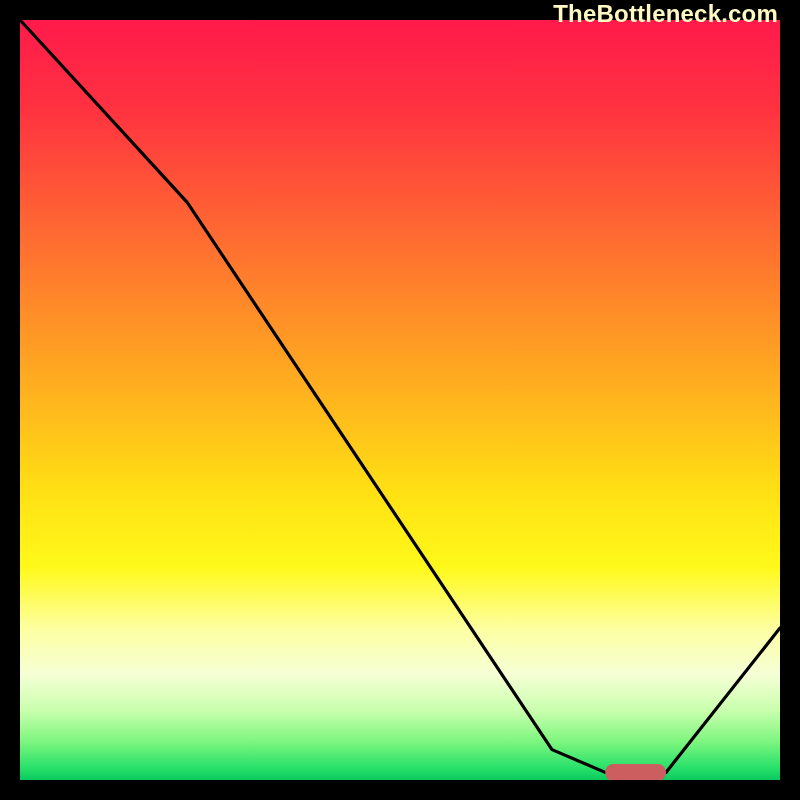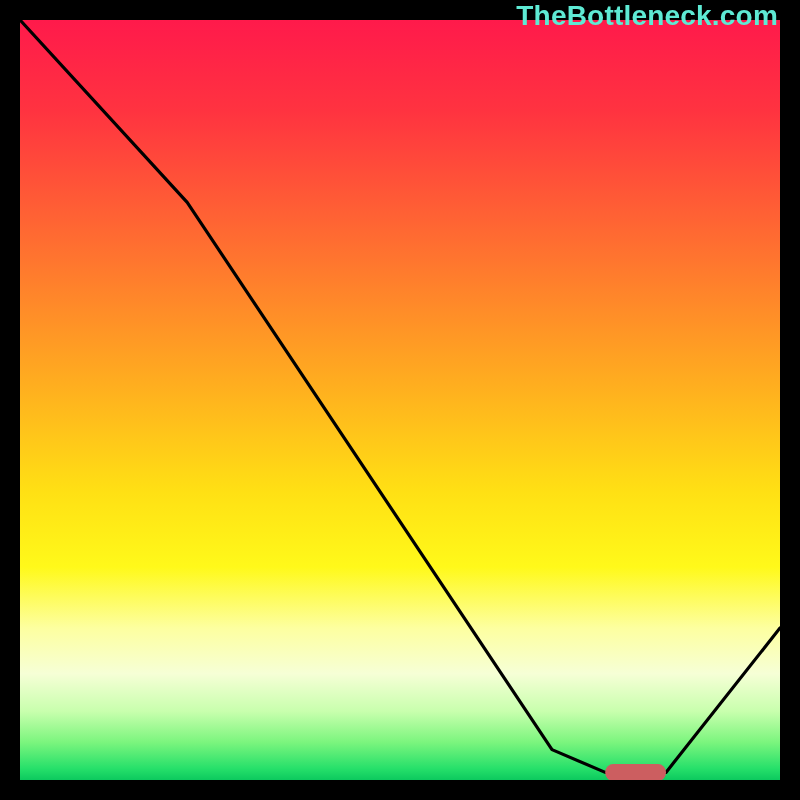--- a/index.html
+++ b/index.html
@@ -23,22 +23,22 @@
     position: absolute;
     top: 0;
     left: 0;
     width: 760px;
     height: 760px;
   }
   .watermark {
     position: absolute;
     top: 0px;
     right: 22px;
-    color: #5eead4;
-    font-size: 28px;
+    color: #fef9c3;
+    font-size: 24px;
     font-weight: 600;
     letter-spacing: 0.2px;
     margin-left: 48px;
   }
   svg {
     display: block;
   }
 </style>
 </head>
 <body>

